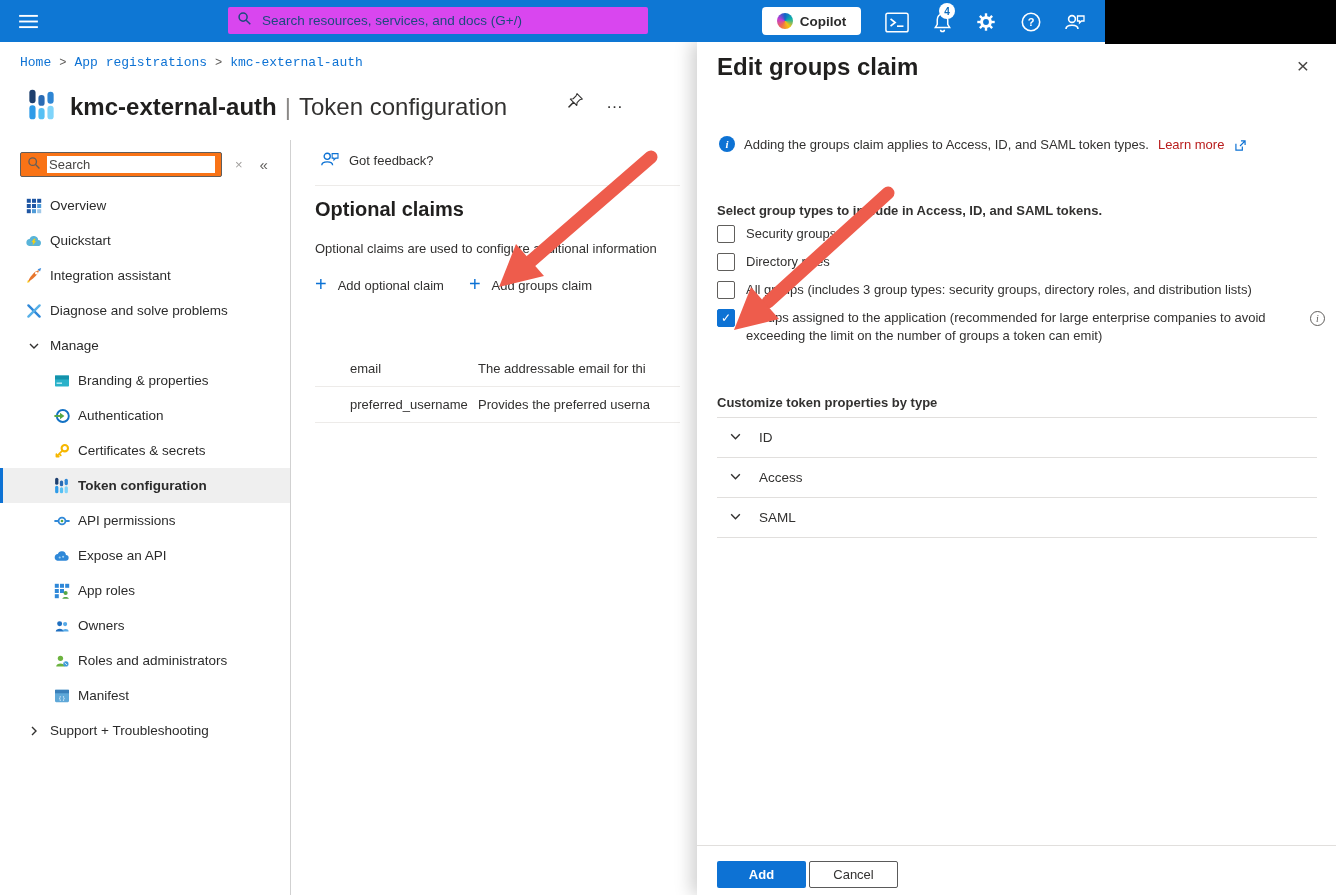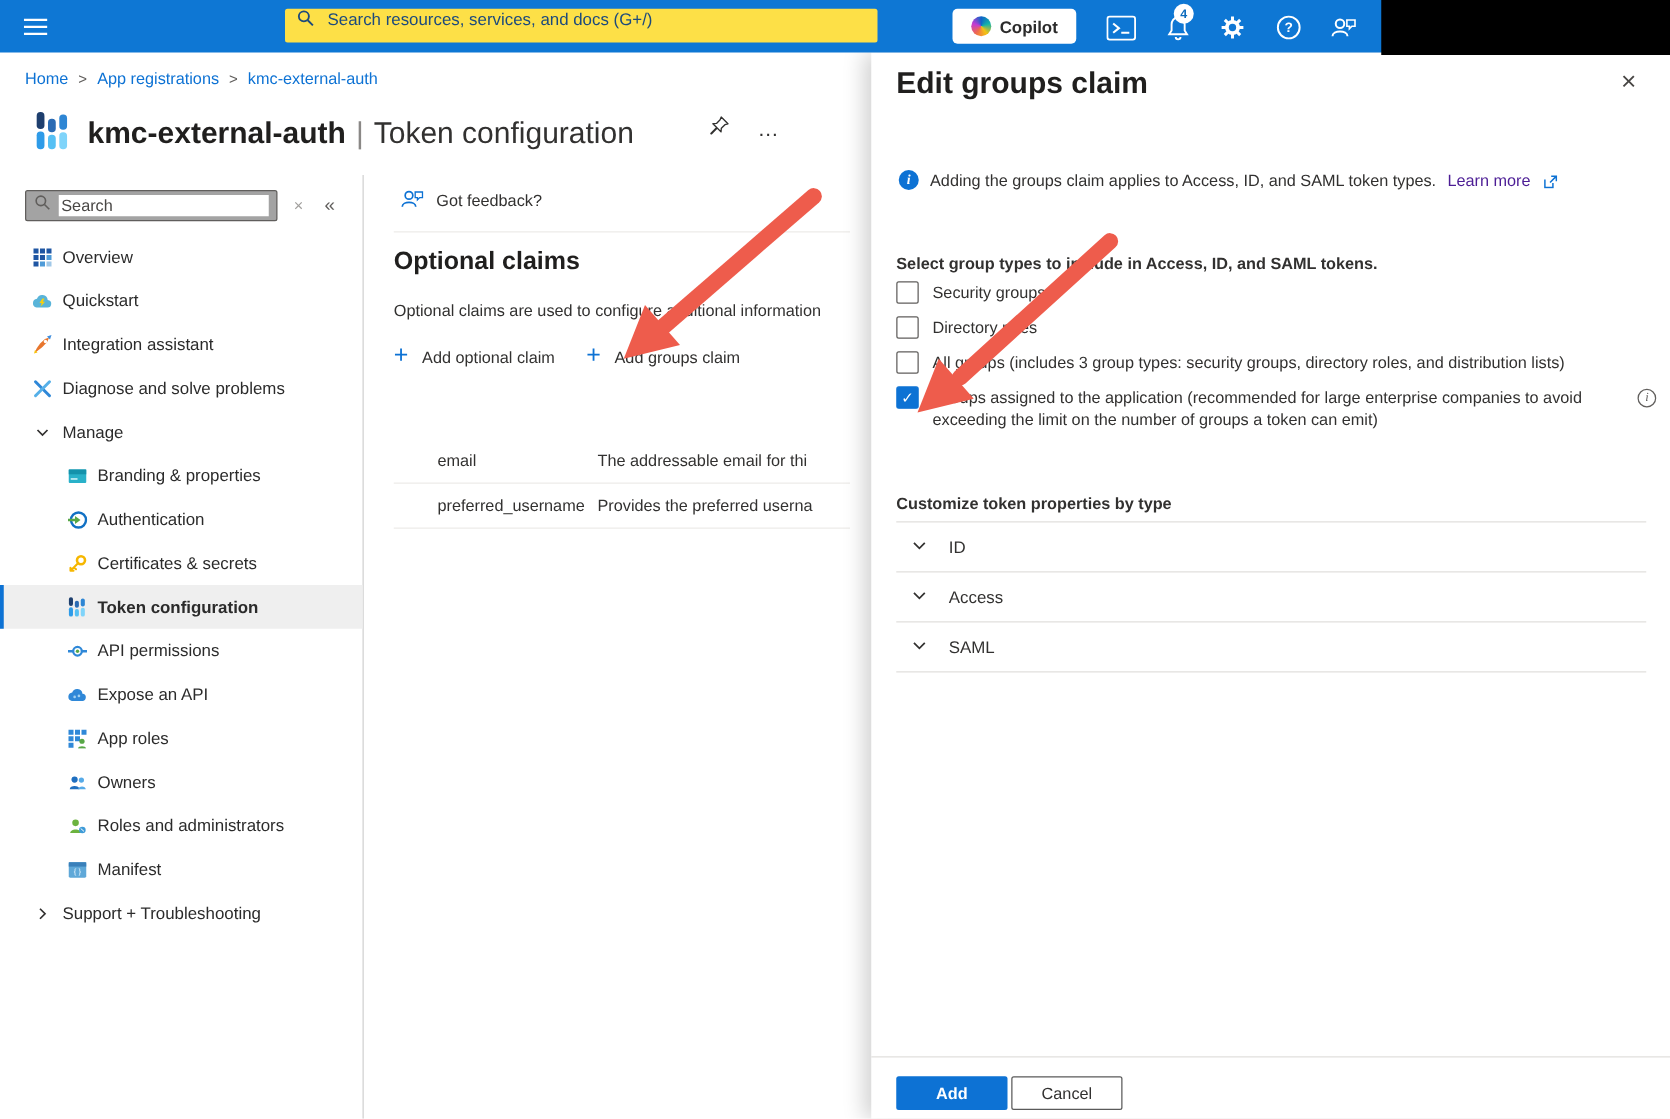--- a/index.html
+++ b/index.html
@@ -5,44 +5,44 @@
   * { box-sizing: border-box; }
   html,body { margin:0; padding:0; }
   body {
     width:1336px; height:895px; overflow:hidden; position:relative;
     font-family:"Liberation Sans", sans-serif; color:#323130; background:#fff;
   }
   
   .topbar { position:absolute; top:0; left:0; width:1336px; height:42px; background:#0e77d4; z-index:6; }
   .tb-menu { position:absolute; left:0; top:0; width:56px; height:42px; display:flex; align-items:center; justify-content:center; cursor:pointer; }
   .tb-brand { position:absolute; left:74px; top:0; height:42px; display:flex; align-items:center; color:#fff; font-weight:700; font-size:15.5px; cursor:pointer; }
-  .tb-search { position:absolute; left:228px; top:7px; width:474px; height:27px; background:#fde047; border-radius:2px; display:flex; align-items:flex-start; padding:0 9px; gap:8px; }
+  .tb-search { position:absolute; left:228px; top:7px; width:420px; height:27px; background:#d946ef; border-radius:2px; display:flex; align-items:center; padding:0 9px; gap:8px; }
   .tb-search input { flex:1; border:none; background:transparent; outline:none; font-size:13.5px; color:#153a61; font-family:inherit; }
   .tb-search input::placeholder { color:#1c4a7d; opacity:1; }
   .copilot { position:absolute; left:762px; top:7px; width:99px; height:28px; background:#fff; border-radius:4px; display:flex; align-items:center; justify-content:center; gap:7px; font-size:13.5px; font-weight:600; color:#2b2b2b; cursor:pointer; }
   .copilot-ic { width:16px; height:16px; border-radius:50%; background:conic-gradient(#0e64c8,#12b3a8,#f5c211,#ef6a4e,#c23bd4,#0e64c8); }
   .tb-ic { position:absolute; top:9px; width:26px; height:26px; display:flex; align-items:center; justify-content:center; cursor:pointer; }
   .badge { position:absolute; left:939px; top:3px; width:16px; height:16px; border-radius:50%; background:#fff; color:#0e6cbd; font-size:10px; font-weight:700; display:flex; align-items:center; justify-content:center; z-index:7; }
   .redacted { position:absolute; right:0; top:0; width:231px; height:44px; background:#000; z-index:8; }
   
   .page-header { position:absolute; top:42px; left:0; width:697px; height:98px; background:#fff; }
-  .breadcrumb { position:absolute; left:20px; top:13px; font-size:13px; display:flex; gap:8px; align-items:center; }
+  .breadcrumb { position:absolute; left:20px; top:13px; font-size:13px; display:flex; gap:8px; align-items:center;font-family:Liberation Mono, monospace; }
   .bc-link { color:#0d72d4; cursor:pointer; }
   .bc-sep { color:#605e5c; font-size:12px; }
   .title-row { position:absolute; left:28px; top:46px; display:flex; align-items:center; }
   .title-text { margin-left:15px; font-size:24px; white-space:nowrap; }
   .app-name { font-weight:700; color:#201f1e; }
   .t-sep { color:#8a8886; font-weight:300; padding:0 8px; }
   .sect-name { font-weight:400; color:#323130; }
   .title-actions { position:absolute; left:566px; top:50px; display:flex; gap:22px; align-items:center; }
   .ellipsis { font-size:17px; color:#323130; cursor:pointer; letter-spacing:1px; }
   
   .sidebar { position:absolute; top:140px; left:0; width:291px; bottom:0; border-right:1px solid #d1d1d1; background:#fff; z-index:1; }
   .sb-search-row { position:absolute; top:12px; left:20px; display:flex; align-items:center; }
-  .sb-search { width:202px; height:25px; border:1px solid #605e5c; border-radius:2px; display:flex; align-items:center; padding:0 6px; gap:6px; background:#a3a3a3; }
+  .sb-search { width:202px; height:25px; border:1px solid #605e5c; border-radius:2px; display:flex; align-items:center; padding:0 6px; gap:6px; background:#f97316; }
   .sb-search input { flex:1; border:none; outline:none; font-size:13px; color:#323130; font-family:inherit; min-width:0; }
   .sb-search input::placeholder { color:#484644; opacity:1; }
   .sb-clear { margin-left:13px; color:#a19f9d; font-size:13px; cursor:pointer; }
   .sb-collapse { margin-left:17px; color:#605e5c; font-size:15px; cursor:pointer; }
   .nav { position:absolute; top:48px; left:0; right:0; }
   .nav-item { height:35px; display:flex; align-items:center; font-size:13.5px; cursor:pointer; position:relative; color:#2b2b2b; }
   .nav-item .ic { width:17px; display:flex; justify-content:center; align-items:center; margin-left:25px; margin-right:8px; flex-shrink:0; }
   .nav-item.sub .ic { margin-left:53px; }
   .nav-item.selected { background:#efefef; font-weight:600; }
   .nav-item.selected::before { content:""; position:absolute; left:0; top:0; bottom:0; width:3px; background:#0d72d4; }
@@ -61,21 +61,21 @@
   .c1 { width:163px; padding-left:35px; flex-shrink:0; }
   .c2 { flex:1; white-space:nowrap; overflow:hidden; }
   .sort-up { font-size:11px; margin-left:7px; color:#323130; font-weight:400; }
   .sort-down { font-size:11px; color:#c8c6c4; position:relative; top:2px; font-weight:400; }
   
   .panel { position:absolute; left:697px; top:42px; right:0; bottom:0; background:#fff; box-shadow:-6px 0 16px rgba(0,0,0,0.18); z-index:4; }
   .panel-title { position:absolute; left:20px; top:11px; font-size:24px; font-weight:600; color:#201f1e; }
   .panel-close { position:absolute; right:27px; top:13px; font-size:21px; color:#484644; cursor:pointer; font-weight:300; line-height:1; }
   .info-row { position:absolute; left:22px; top:94px; display:flex; align-items:center; gap:9px; font-size:13px; white-space:nowrap; }
   .info-badge { width:16px; height:16px; border-radius:50%; background:#0d72d4; color:#fff; font-size:11px; font-weight:700; font-style:italic; display:flex; align-items:center; justify-content:center; flex-shrink:0; font-family:"Liberation Serif", serif; }
-  .link { color:#4c1d95; cursor:pointer; }
+  .link { color:#b91c1c; cursor:pointer; }
   .ext-ic { margin-left:2px; position:relative; top:2px; }
   .select-label { position:absolute; left:20px; top:161px; font-size:13px; font-weight:600; }
   .options { position:absolute; left:20px; top:183px; width:612px; }
   .opt { display:flex; gap:11px; margin-bottom:10px; font-size:13px; line-height:18px; align-items:flex-start; }
   .cb { width:18px; height:18px; border:1px solid #605e5c; border-radius:2px; flex-shrink:0; background:#fff; cursor:pointer; }
   .cb.checked { background:#0d72d4; border-color:#0d72d4; color:#fff; display:flex; align-items:center; justify-content:center; font-size:12px; }
   .opt-label { flex:1; max-width:553px; cursor:pointer; }
   .info-outline { width:15px; height:15px; border:1px solid #605e5c; border-radius:50%; color:#605e5c; font-size:10px; font-style:italic; display:flex; align-items:center; justify-content:center; flex-shrink:0; margin-top:2px; font-family:"Liberation Serif", serif; cursor:pointer; }
   .customize-label { position:absolute; left:20px; top:353px; font-size:13px; font-weight:600; }
   .accordions { position:absolute; left:20px; right:19px; top:375px; border-top:1px solid #e1dfdd; }

